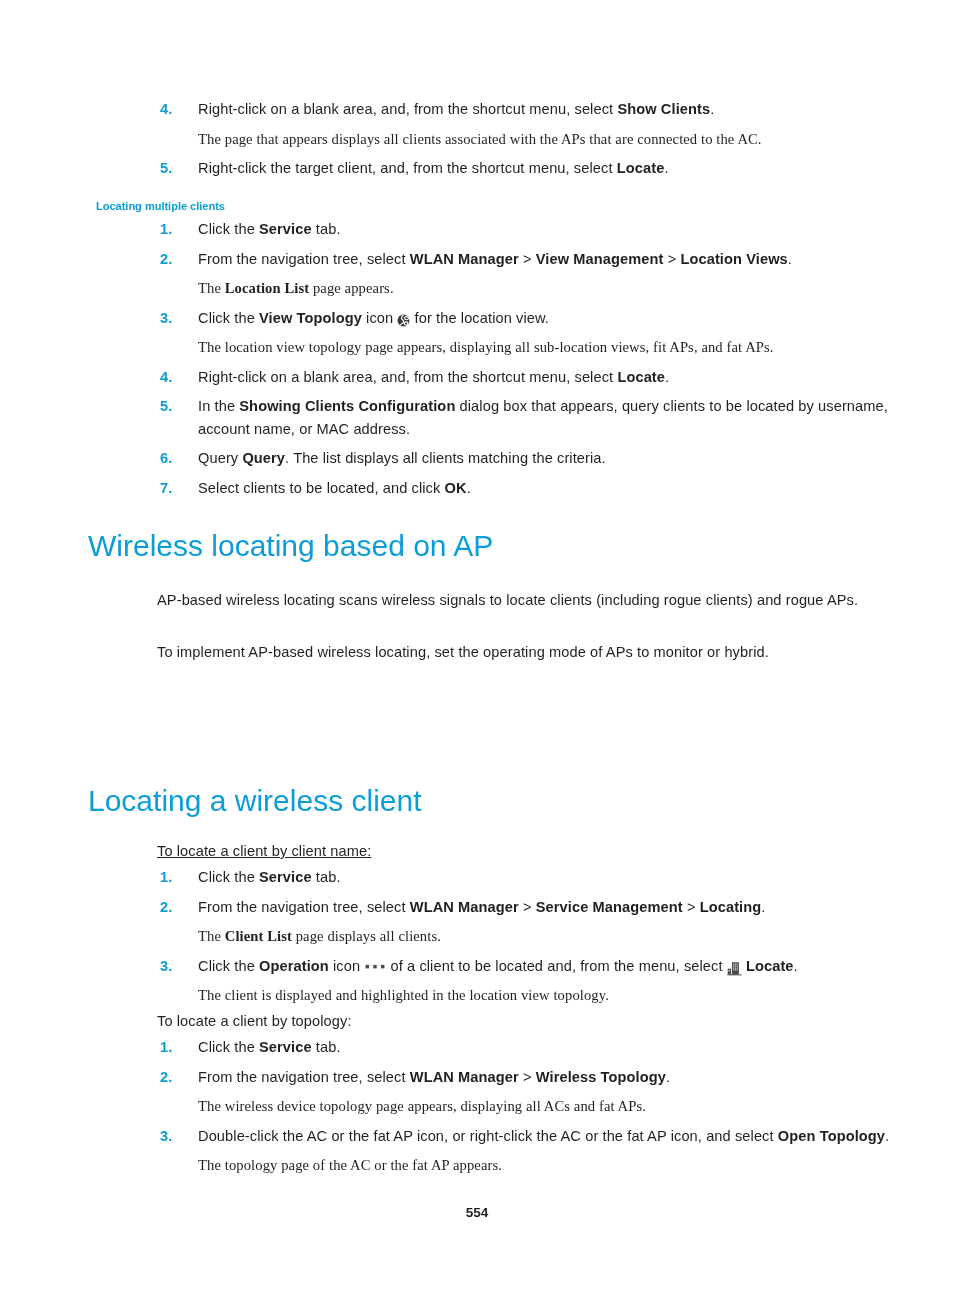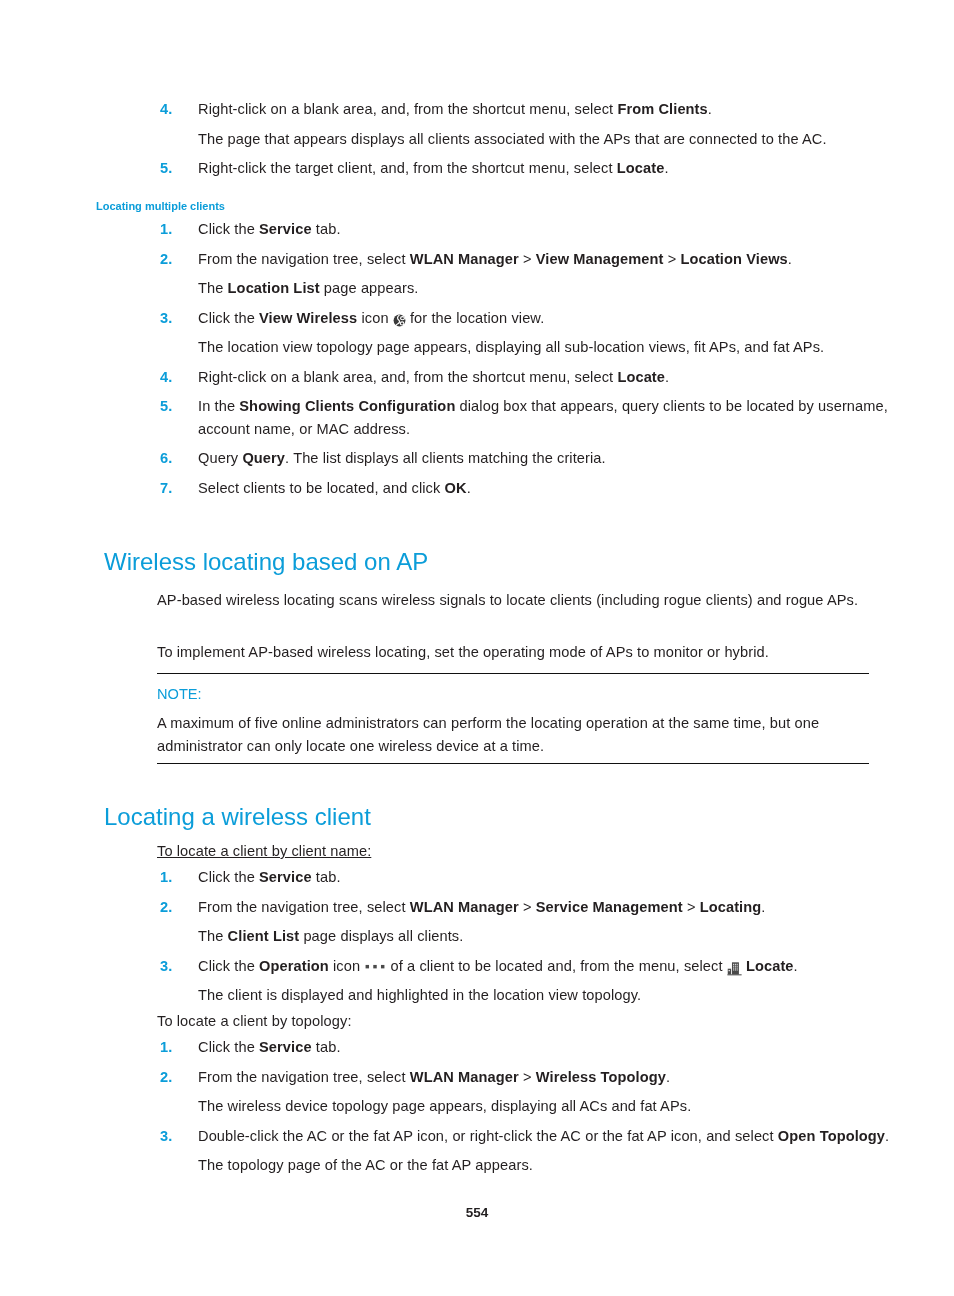--- a/index.html
+++ b/index.html
@@ -50,33 +50,34 @@
     width: 26px;
     color: #0b9dd9;
     font-weight: bold;
     font-size: 14.6px;
     line-height: 22.5px;
   }
   .li-line { margin-bottom: 7px; }
   .li-sub {
     margin-top: 7px;
     margin-bottom: 7px;
+    font-family: Liberation Serif, serif;
   }
 
   
   .indent-1 { margin-left: 156px; }
 
   
   .h1 {
     color: #0b9dd9;
-    font-size: 24px;
+    font-size: 30px;
     font-weight: normal;
     line-height: 40px;
     letter-spacing: 0px;
-    margin: 16px;
+    margin: 0;
   }
   .h3 {
     color: #0b9dd9;
     font-size: 11px;
     font-weight: bold;
     line-height: 20px;
     margin: 8px;
   }
 
   
@@ -131,21 +132,21 @@
 </head>
 <body>
 
 <div class="page">
 
   <div class="blk" style="left:0; top:98px; width:954px;">
     <ul class="olist body-text indent-1" style="width:740px;">
       <li>
         <span class="num">4.</span>
         <div class="li-line">
-          <span>Right-click on a blank area, and, from the shortcut menu, select </span><b>From Clients</b><span>.</span>
+          <span>Right-click on a blank area, and, from the shortcut menu, select </span><b>Show Clients</b><span>.</span>
         </div>
         <div class="li-sub">The page that appears displays all clients associated with the APs that are connected to the AC.</div>
       </li>
       <li>
         <span class="num">5.</span>
         <div class="li-line">
           <span>Right-click the target client, and, from the shortcut menu, select </span><b>Locate</b><span>.</span>
         </div>
       </li>
     </ul>
@@ -171,21 +172,21 @@
           <span>From the navigation tree, select </span><b>WLAN Manager</b><span> &gt; </span><b>View Management</b><span> &gt; </span><b>Location Views</b><span>.</span>
         </div>
         <div class="li-sub">
           <span>The </span><b>Location List</b><span> page appears.</span>
         </div>
       </li>
 
       <li>
         <span class="num">3.</span>
         <div class="li-line">
-          <span>Click the </span><b>View Wireless</b><span> icon </span><span class="icon-inline"><svg class="icon-globe" viewBox="0 0 16 16" xmlns="http://www.w3.org/2000/svg">
+          <span>Click the </span><b>View Topology</b><span> icon </span><span class="icon-inline"><svg class="icon-globe" viewBox="0 0 16 16" xmlns="http://www.w3.org/2000/svg">
                 <circle cx="8" cy="8" r="7.3" fill="#3a3a3a"></circle>
                 <path d="M8 1.2 C5 3 5 6 7 7.4 C9 8.8 8 11 6 12 C4.6 12.7 3.4 14 3.6 14.6" stroke="#ffffff" stroke-width="1.5" fill="none"></path>
                 <ellipse cx="11.7" cy="5.2" rx="2.4" ry="1.9" fill="none" stroke="#ffffff" stroke-width="1.4"></ellipse>
                 <ellipse cx="11.2" cy="11.6" rx="2.2" ry="1.9" fill="none" stroke="#ffffff" stroke-width="1.4"></ellipse>
               </svg></span><span> for the location view.</span>
         </div>
         <div class="li-sub">The location view topology page appears, displaying all sub-location views, fit APs, and fat APs.</div>
       </li>
 
       <li>
@@ -219,24 +220,20 @@
     </ul>
   </div>
 
   <div class="blk" style="left:88px; top:526px;">
     <div class="h1">Wireless locating based on AP</div>
   </div>
 
   <div class="blk body-text" style="left:157px; top:589px; width:712px;">AP-based wireless locating scans wireless signals to locate clients (including rogue clients) and rogue APs.</div>
   <div class="blk body-text" style="left:157px; top:641px; width:712px;">To implement AP-based wireless locating, set the operating mode of APs to monitor or hybrid.</div>
 
-  <div class="blk note-box" style="left:157px; top:673px; width:712px;">
-    <div class="note-label">NOTE:</div>
-    <div class="body-text" style="width:706px;">A maximum of five online administrators can perform the locating operation at the same time, but one administrator can only locate one wireless device at a time.</div>
-  </div>
 
   <div class="blk" style="left:88px; top:781px;">
     <div class="h1">Locating a wireless client</div>
   </div>
 
   <div class="blk body-text" style="left:157px; top:840px; width:712px;text-decoration:underline;">To locate a client by client name:</div>
 
   <div class="blk" style="left:0; top:866px; width:954px;">
     <ul class="olist body-text indent-1" style="width:740px;">
 

